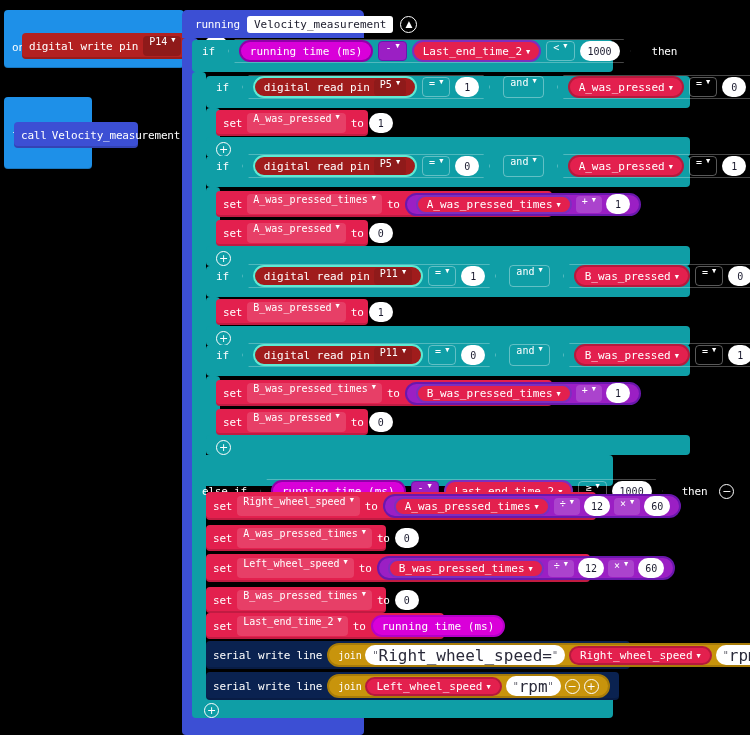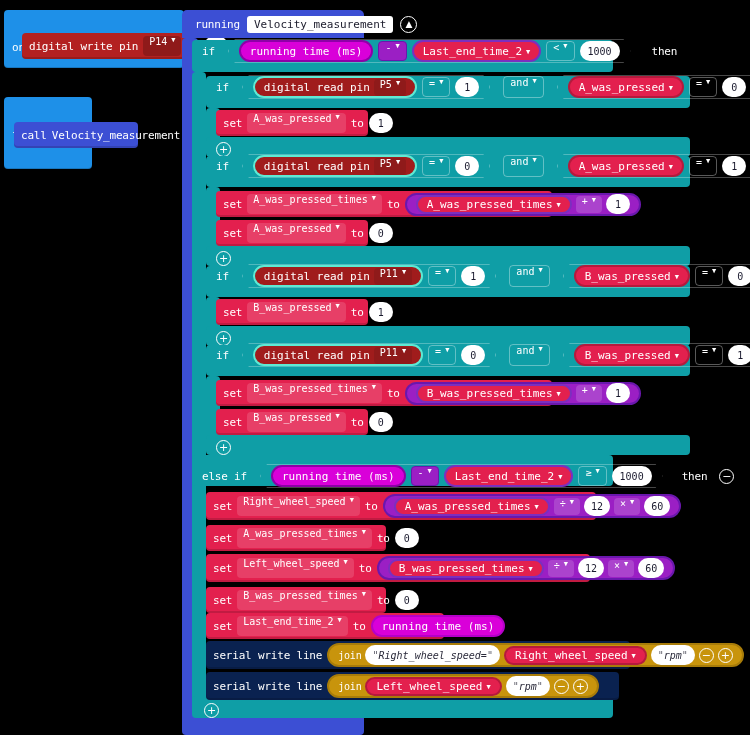--- a/index.html
+++ b/index.html
@@ -50,21 +50,21 @@
   .num {
     display: inline-flex; align-items: center; justify-content: center;
     background: #ffffff; color: #1a1a2e; border-radius: 11px;
     min-width: 24px; height: 20px; padding: 0 7px; font-size: 10px;
   }
   .num.wide { min-width: 40px; }
   
   .str {
     display: inline-flex; align-items: center; justify-content: center;
     background: #ffffff; color: #2a2a3a; border-radius: 11px;
-    height: 20px; padding: 0 7px; font-size: 10px; white-space: nowrap; font-style: italic;
+    height: 20px; padding: 0 7px; font-size: 16px; white-space: nowrap;
   }
   .str::before, .str::after { content: '"'; opacity: .75; font-size: 10px; }
 
   
   .dd {
     display: inline-flex; gap: 4px;
     border-radius: 4px; height: 20px; padding: 0 6px;
     font-size: 10px; color: #fff; white-space: nowrap;
   }
   .dd.on-red     { background: #8f1a1a; }
@@ -404,21 +404,21 @@
     </span>
     <span class="lbl">to</span>
     <span class="num">0</span>
   </div>
   <div class="cblock" style="left:206px; top:435px; width:484px; height:20px;"></div>
   <div class="cfoot" style="left:210px; top:436px;">
     <span class="circ">+</span>
   </div>
 
   <div class="cblock" style="left:192px; top:455px; width:421px; height:31px;"></div>
-  <div class="crow" style="left:192px; top:466px;">
+  <div class="crow" style="left:192px; top:481px;">
     <span class="lbl">else if</span>
     <span class="hex" style="margin-left:6px;">
       <span class="pill magenta">running time (ms)</span>
       <span class="dd on-teal" style="background:#9b1fc4;border-color:#6a17ad;">
         <span>-</span>
         <span class="caret">▼</span>
       </span>
       <span class="pill crimson">
         <span>Last_end_time_2</span>
         <span class="caret">▼</span>

